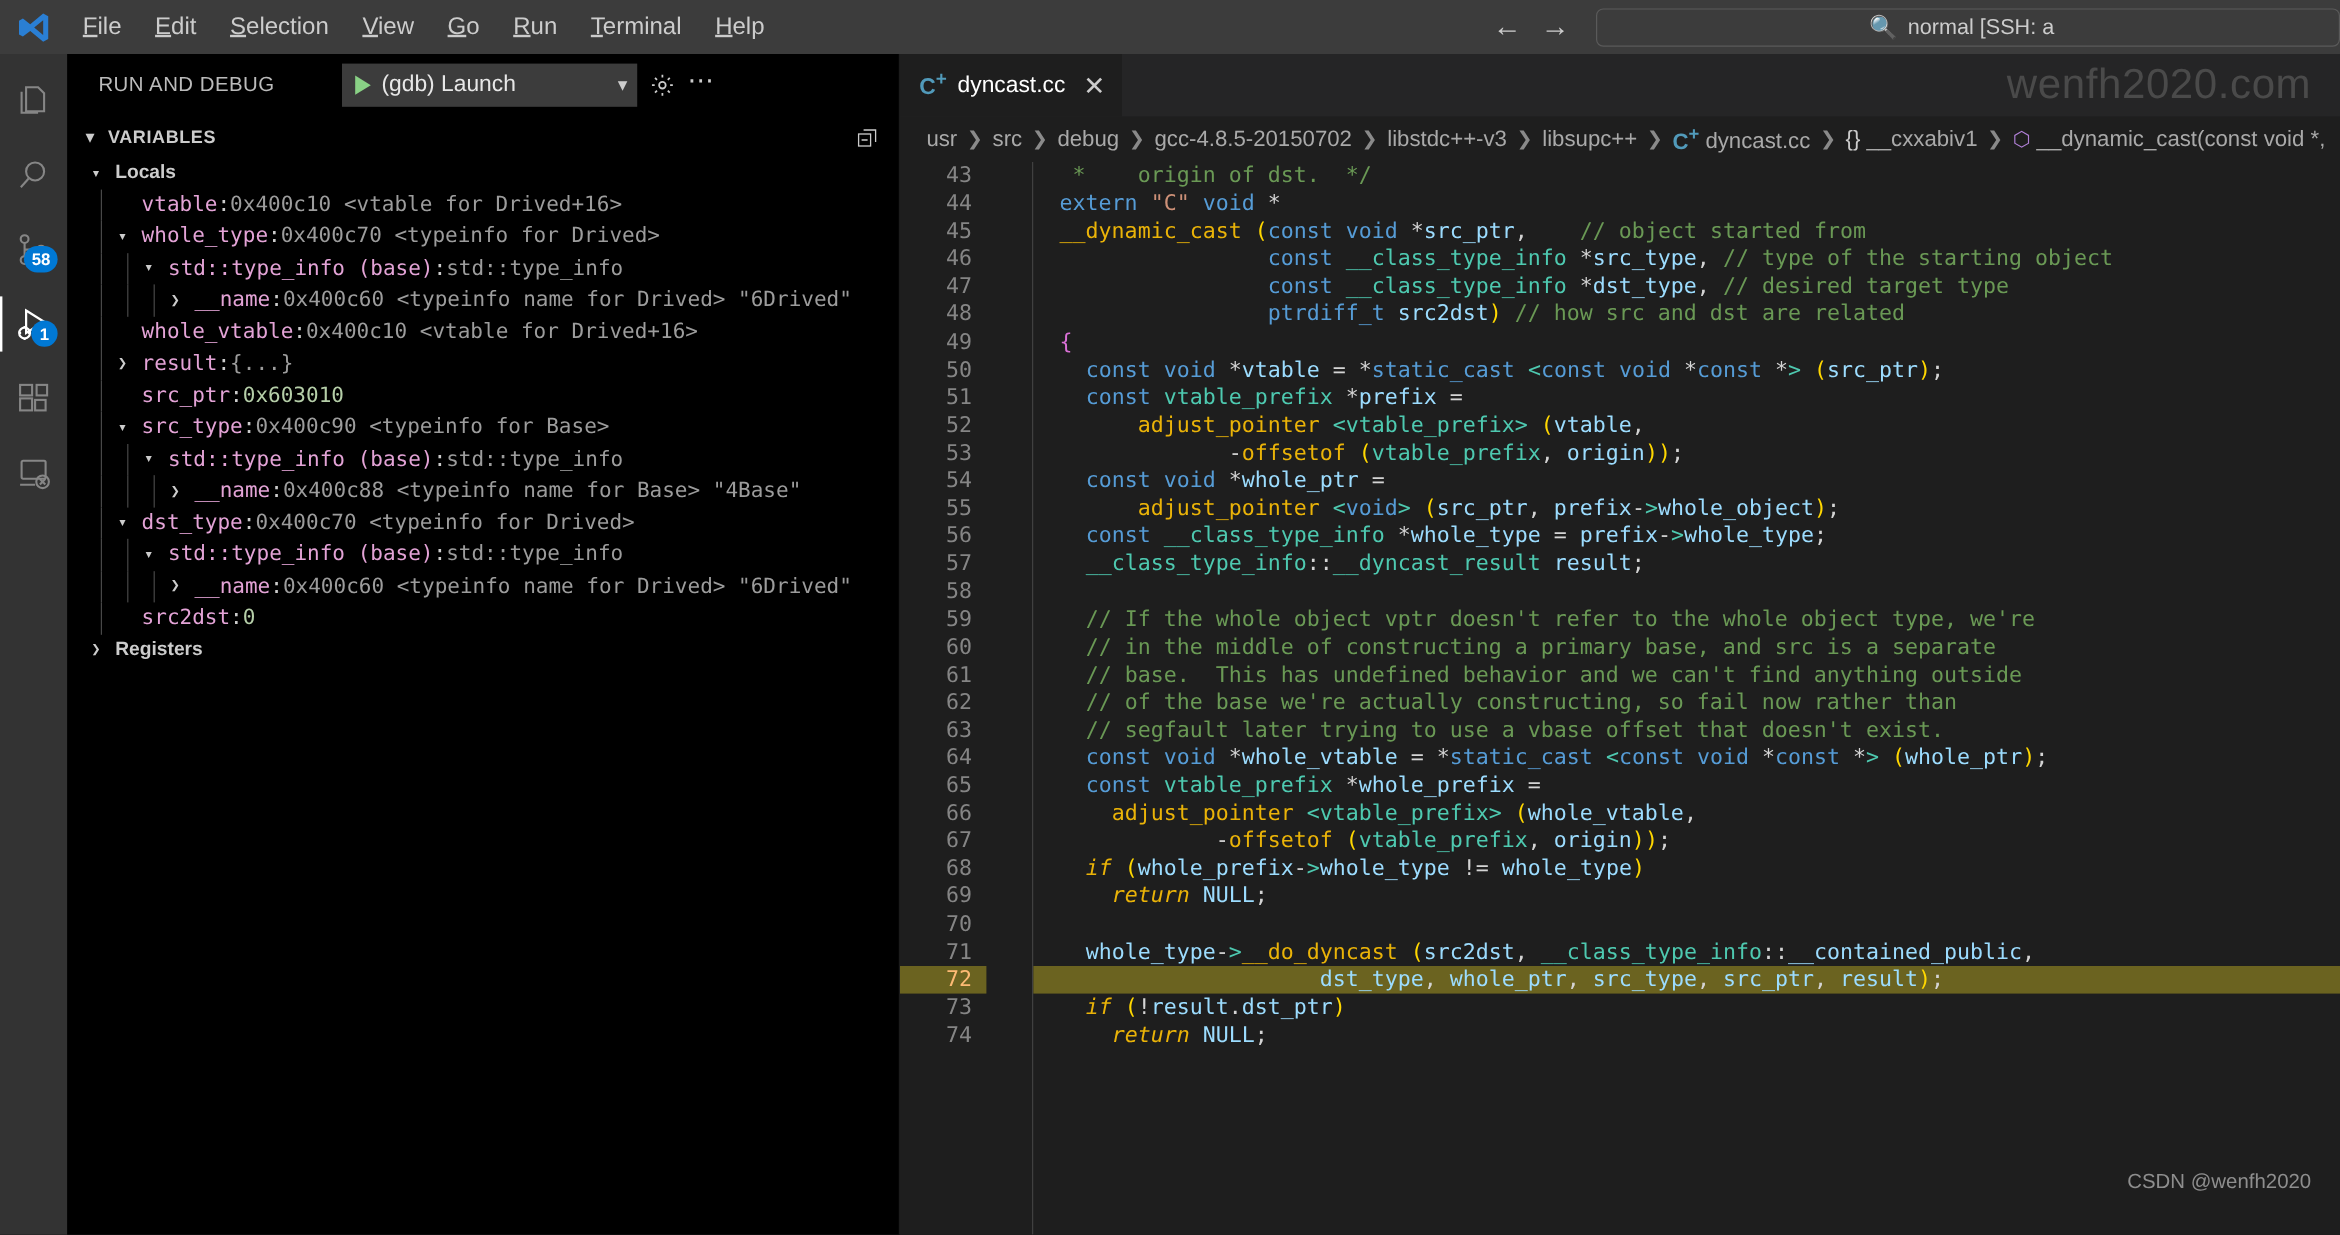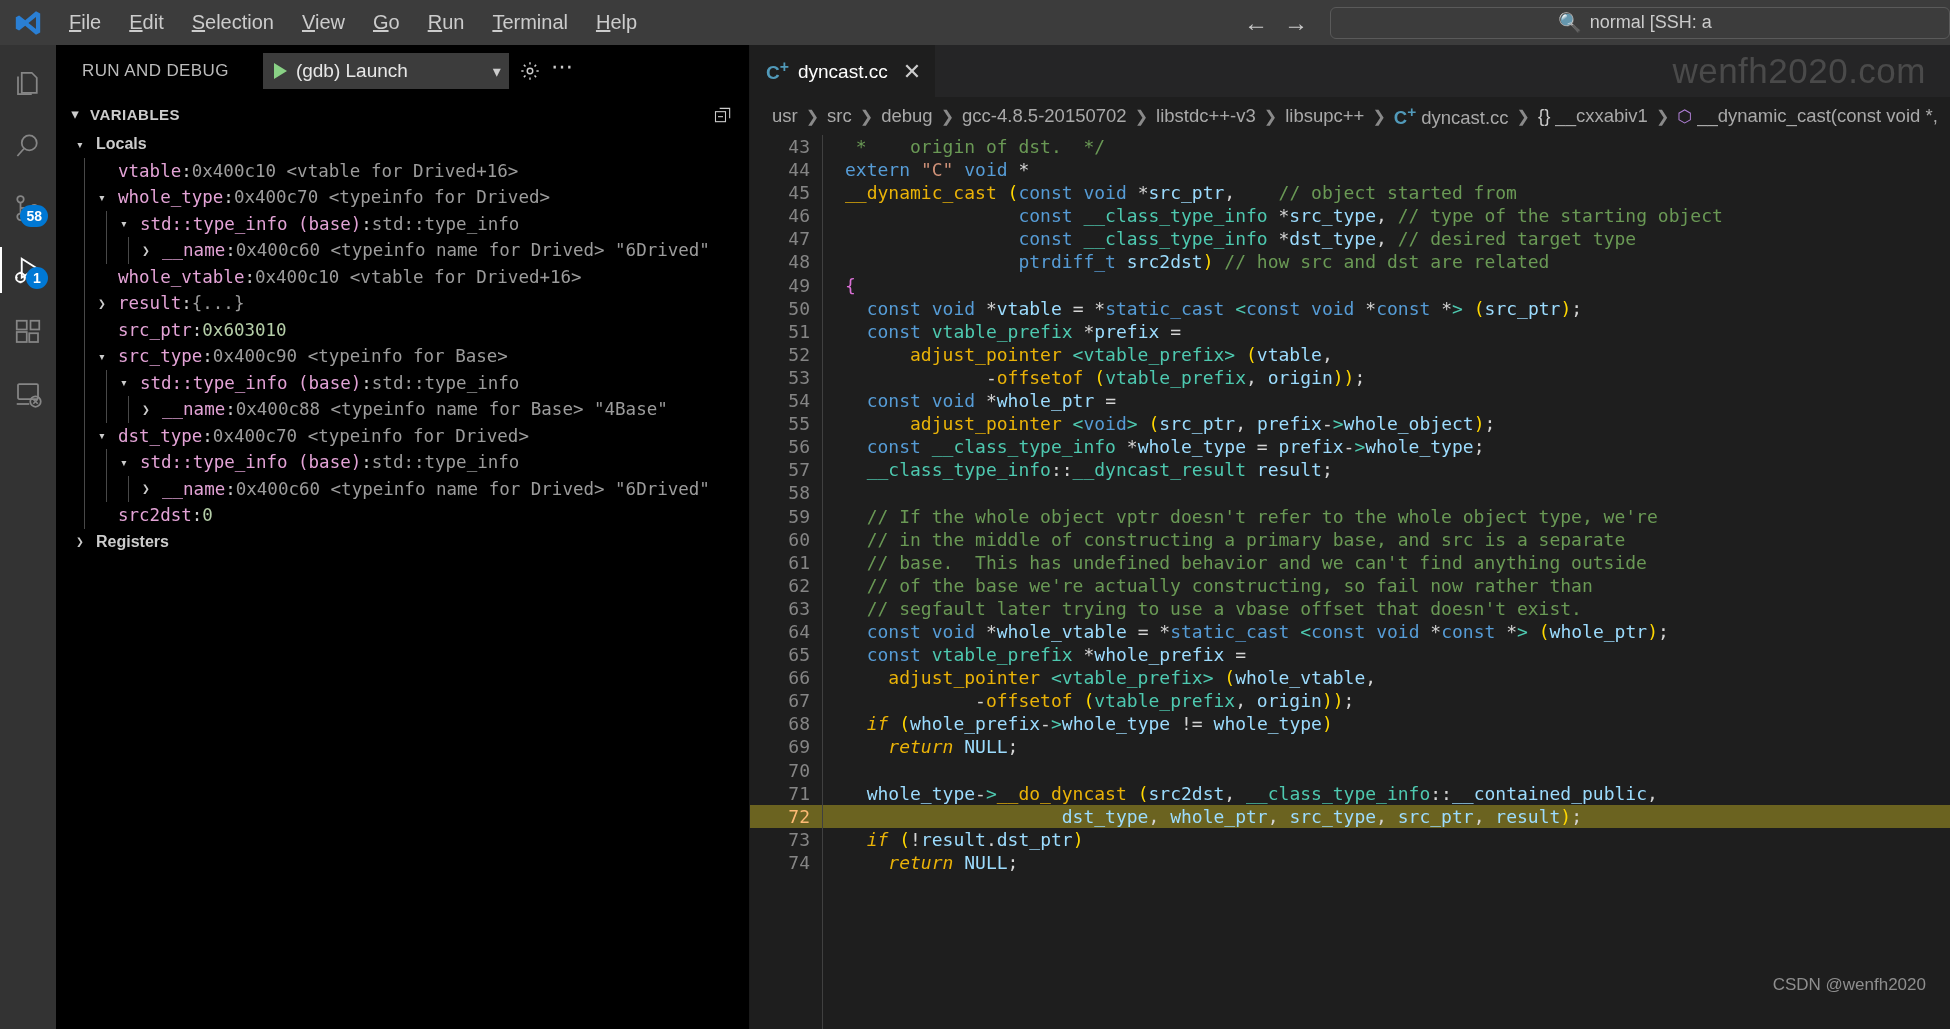--- a/index.html
+++ b/index.html
@@ -64,21 +64,21 @@
   .sidebar {
     width: 694px; background: #000000; flex: 0 0 694px; display: flex; flex-direction: column;
     border-right: 1px solid #1b1b1b;
   }
   .sb-header {
     height: 52px; display: flex; align-items: center; padding: 0 12px 0 26px;
     gap: 10px; flex: 0 0 52px;
   }
   .sb-title { color: #bbbbbb; font-size: 17px; letter-spacing: .4px; flex: 0 0 auto; }
   .launch-select {
-    margin-left: 24px; background: #3c3c3c; height: 36px; width: 246px;
+    margin-left: 46px; background: #3c3c3c; height: 36px; width: 246px;
     display: flex; align-items: center; padding: 0 8px; gap: 9px; cursor: pointer;
   }
   .play-tri {
     width: 0; height: 0; border-left: 13px solid #89d185;
     border-top: 8px solid transparent; border-bottom: 8px solid transparent; margin-left: 3px;
   }
   .launch-label { color: #e7e7e7; font-size: 19px; flex: 1; }
   .chev { color: #cccccc; font-size: 16px; }
   .gear-btn, .dots-btn { color: #cccccc; cursor: pointer; display: flex; align-items: center; }
   .gear-btn svg { width: 22px; height: 22px; }
@@ -142,20 +142,21 @@
   .gutter {
     width: 72px; flex: 0 0 72px; padding-top: 0px; font-family: "DejaVu Sans Mono", monospace;
     font-size: 18px; color: #858585; text-align: right; position: relative;
   }
   .gutter .gline { height: 23.1px; line-height: 23.1px; padding-right: 12px; position: relative; }
   .gutter .gline.hl { background: #6b6320; color: #fdba74; }
   .code {
     flex: 1; font-family: "DejaVu Sans Mono", monospace; font-size: 18px;
     color: #d4d4d4; position: relative; min-width: 0; overflow: hidden;
     border-left: 1px solid #404040;
+    margin-left: 38px;
   }
   .cline { height: 23.1px; line-height: 23.1px; white-space: pre; padding-left: 22px; }
   .cline.hl { background: #6b6320; }
 
   
   .k   { color: #569cd6; }  
   .kc  { color: #eab308; font-style: italic; }  
   .ty  { color: #4ec9b0; }  
   .fn  { color: #eab308; }  
   .var { color: #9cdcfe; }  

